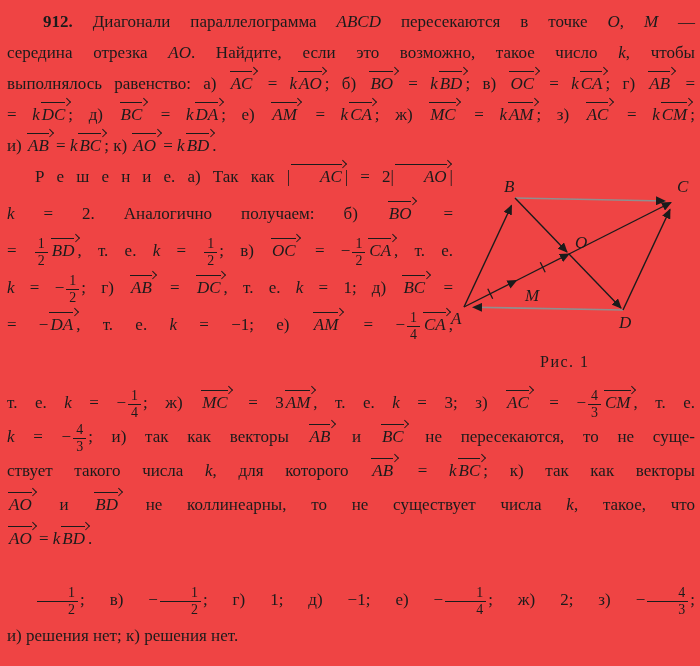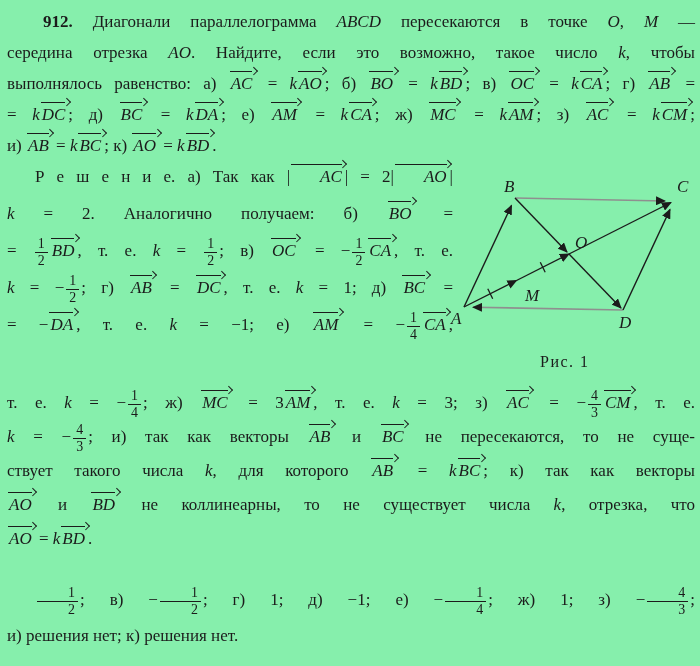--- a/index.html
+++ b/index.html
@@ -1,17 +1,17 @@
 <!DOCTYPE html>
 <html><head>
 <meta charset="utf-8">
 <style>
   html,body{margin:0;padding:0;background:#ffffff;}
   .page{
-    position:relative;width:700px;height:666px;background:#86efac;overflow:hidden;
+    position:relative;width:700px;height:666px;background:#ef4444;overflow:hidden;
     font-family:"Liberation Serif","DejaVu Serif",serif;
     font-size:17px;color:#1b1b1b;
   }
   .tline{
     text-align:justify;text-align-last:justify;
     white-space:normal;
   }
   .problem{position:absolute;left:7px;top:6px;width:688px;}
   .problem .tline{line-height:31px;}
   .problem .tline:first-child{text-indent:36px;}
@@ -130,34 +130,34 @@
           <span class="fd">4</span>
         </span><span class="rm">; ж) </span><span class="vec">MC</span><span class="rm"> = 3</span><span class="vec">AM</span><span class="rm">, т. е. </span><span class="it">k</span><span class="rm"> = 3; з) </span><span class="vec">AC</span><span class="rm"> = −</span><span class="frac">
           <span class="fn">4</span>
           <span class="fd">3</span>
         </span><span class="vec">CM</span><span class="rm">, т. е.</span></div>
       <div class="tline"><span class="it">k</span><span class="rm"> = −</span><span class="frac">
           <span class="fn">4</span>
           <span class="fd">3</span>
         </span><span class="rm">; и) так как векторы </span><span class="vec">AB</span><span class="rm"> и </span><span class="vec">BC</span><span class="rm"> не пересекаются, то не суще-</span></div>
       <div class="tline"><span class="rm">ствует такого числа </span><span class="it">k</span><span class="rm">, для которого </span><span class="vec">AB</span><span class="rm"> = </span><span class="it">k</span><span class="vec">BC</span><span class="rm">; к) так как векторы</span></div>
-      <div class="tline"><span class="vec">AO</span><span class="rm"> и </span><span class="vec">BD</span><span class="rm"> не коллинеарны, то не существует числа </span><span class="it">k</span><span class="rm">, отрезка, что</span></div>
+      <div class="tline"><span class="vec">AO</span><span class="rm"> и </span><span class="vec">BD</span><span class="rm"> не коллинеарны, то не существует числа </span><span class="it">k</span><span class="rm">, такое, что</span></div>
       <div class="tline"><span class="vec">AO</span><span class="rm"> = </span><span class="it">k</span><span class="vec">BD</span><span class="rm">.</span></div>
     </div>
 
   <div class="answer">
       <div class="tline"><span class="frac">
           <span class="fn">1</span>
           <span class="fd">2</span>
         </span><span class="rm">;  в) −</span><span class="frac">
           <span class="fn">1</span>
           <span class="fd">2</span>
         </span><span class="rm">;  г) 1;  д) −1;  е) −</span><span class="frac">
           <span class="fn">1</span>
           <span class="fd">4</span>
-        </span><span class="rm">;  ж) 1;  з) −</span><span class="frac">
+        </span><span class="rm">;  ж) 2;  з) −</span><span class="frac">
           <span class="fn">4</span>
           <span class="fd">3</span>
         </span><span class="rm">;</span></div>
       <div class="tline"><span class="rm">и) решения нет; к) решения нет.</span></div>
     </div>
 
 </div>
 
 </body></html>

